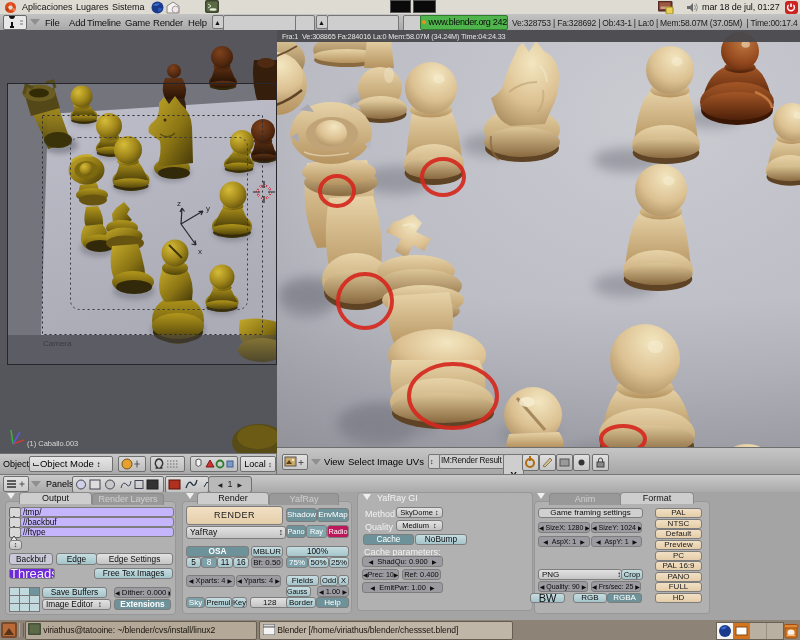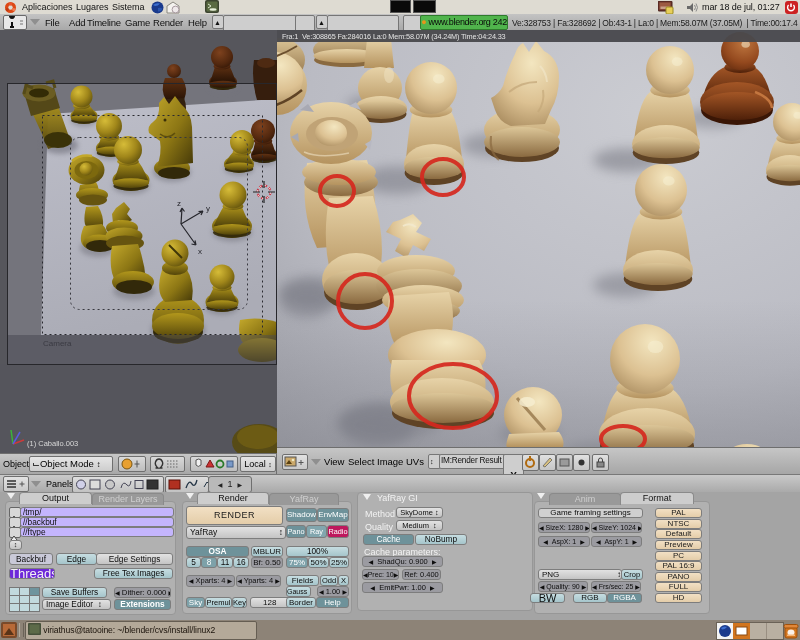--- a/index.html
+++ b/index.html
@@ -664,20 +664,27 @@
       <path d="M3 13 L8 6 L13 13 Z" fill="#5a3418"></path>
     </svg>
   <div class="abs" style="left:19px;top:3px;width:3px;height:14px;border-left:1px solid #b5ab9d;border-right:1px solid #6a6257"></div>
   <div class="task" style="left:25px;width:230px;background:#b4a999">
     <svg style="vertical-align:-2px;margin-left:2px" width="13" height="12">
         <rect x="0" y="0" width="13" height="12" rx="1" fill="#46503a"></rect>
         <rect x="1.5" y="1.5" width="10" height="9" fill="#5c6a48"></rect>
       </svg>
     viriathus@tatooine: ~/blender/cvs/install/linux2
   </div>
+  <div class="task" style="left:259px;width:252px">
+    <svg style="vertical-align:-2px;margin-left:3px" width="12" height="11">
+        <rect x="0" y="0" width="12" height="11" fill="#f4f4f4" stroke="#555"></rect>
+        <rect x="0" y="0" width="12" height="3" fill="#d8d8d8" stroke="#555"></rect>
+      </svg>
+    Blender [/home/viriathus/blender/chessset.blend]
+  </div>
   <div class="abs" style="left:716px;top:2px;width:66px;height:16px;background:#b9b0a2;border:1px solid #6a6257">
     <div class="abs" style="left:0;top:0;width:16px;height:16px;background:#f4f4f4"><svg width="16" height="16">
           <circle cx="8" cy="8" r="6" fill="#1a3a8c"></circle>
           <path d="M4 5 Q7 2.5 10 4 Q8 6.5 5 6.5 Z" fill="#3d6fd0"></path>
         </svg></div>
     <div class="abs" style="left:16px;top:0;width:17px;height:16px;background:#d2751e"><svg width="17" height="16">
           <rect x="3" y="4" width="11" height="8" fill="#fff" stroke="#8a4a10"></rect>
         </svg></div>
     <div class="abs" style="left:33px;top:0;width:16px;height:16px;border-right:1px solid #998f82"></div>
   </div>

